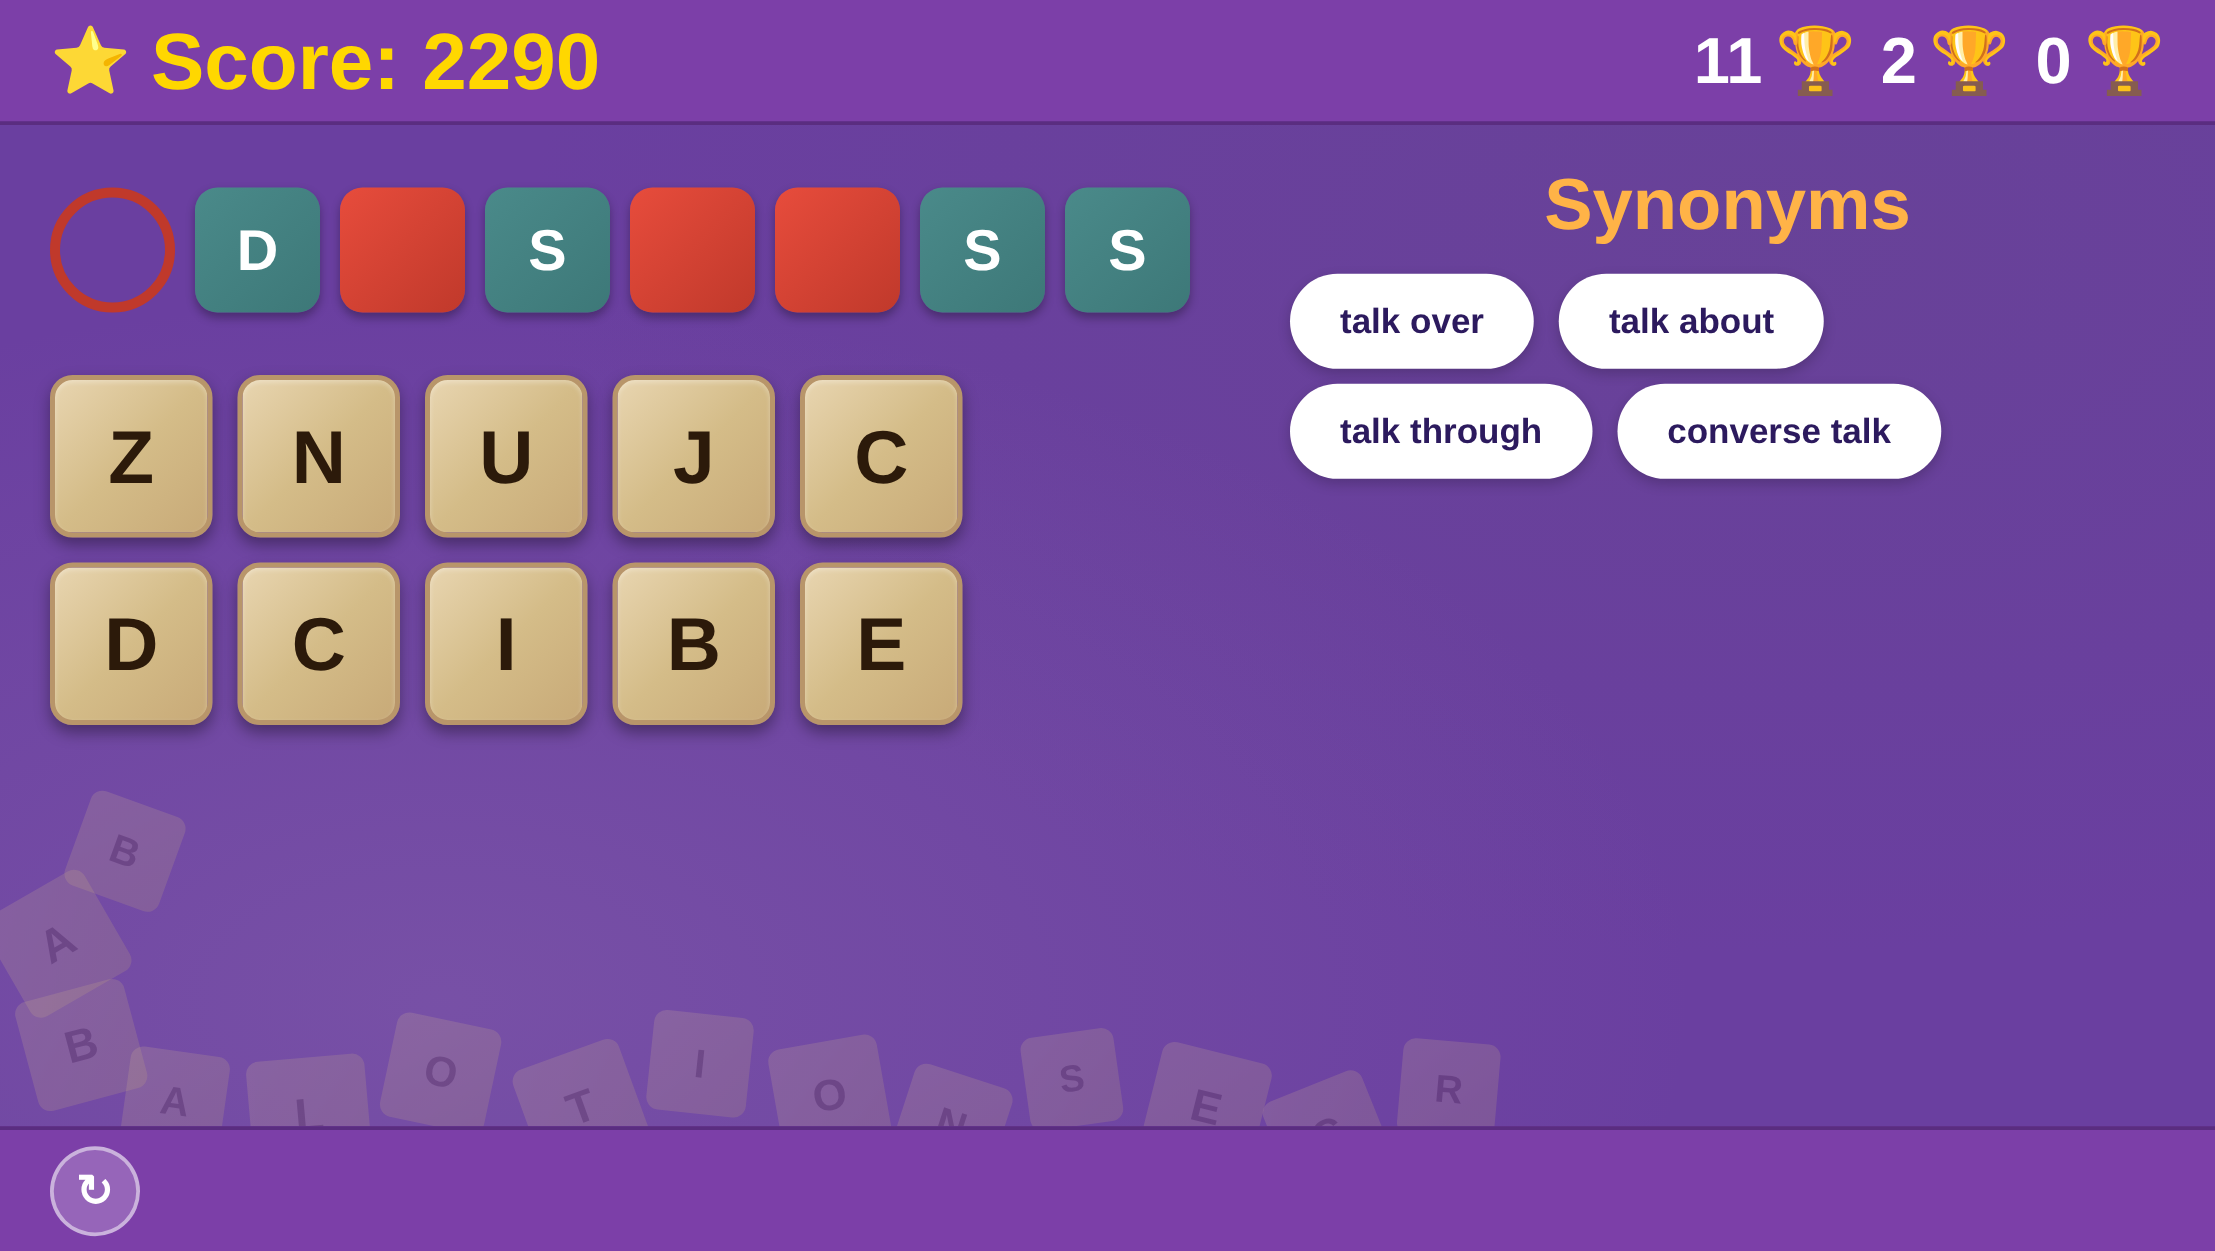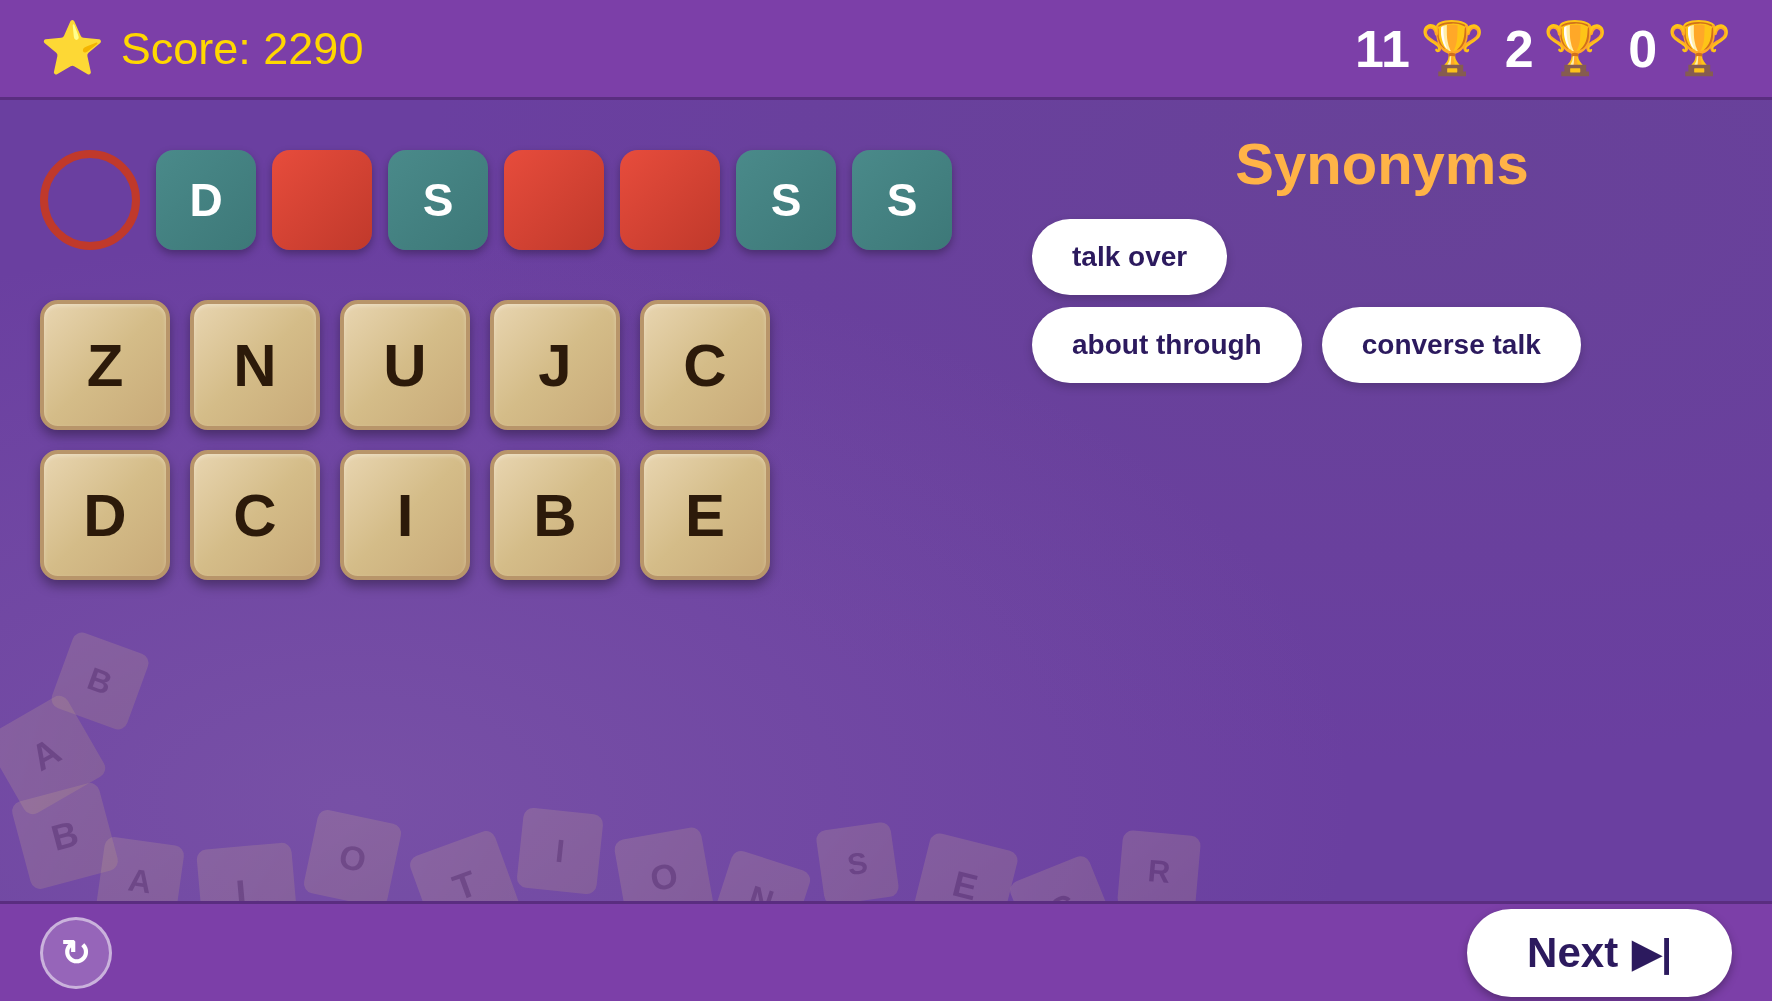--- a/index.html
+++ b/index.html
@@ -41,22 +41,22 @@
       align-items: center;
       gap: 16px;
     }
 
     .star-icon {
       font-size: 52px;
       color: #FFD700;
     }
 
     .score-text {
-      font-size: 45px;
-      font-weight: 400;
+      font-size: 64px;
+      font-weight: 700;
       color: #FFD700;
       text-align: center;
     }
 
     .trophies-section {
       display: flex;
       align-items: center;
       gap: 20px;
       margin-left: 23px;
     }
@@ -346,30 +346,27 @@
         <div class="letter-tile">E</div>
       </div>
     </div>
   </div>
 
   <div class="right-panel">
     <div class="synonyms-title">Synonyms</div>
 
     <div class="synonym-row">
       <button class="synonym-btn">talk over</button>
+      <button class="synonym-btn">talk about</button>
     </div>
 
     <div class="synonym-row">
-      <button class="synonym-btn">about through</button>
+      <button class="synonym-btn">talk through</button>
       <button class="synonym-btn">converse talk</button>
     </div>
   </div>
 </div>
 
 <div class="bottom-bar">
   <button class="refresh-btn">
     <span style="font-size:36px; font-weight:900;">↻</span>
   </button>
-  <button class="next-btn">
-    <span>Next</span>
-    <span style="font-size:38px;">▶|</span>
-  </button>
 </div>
 
 </body></html>

